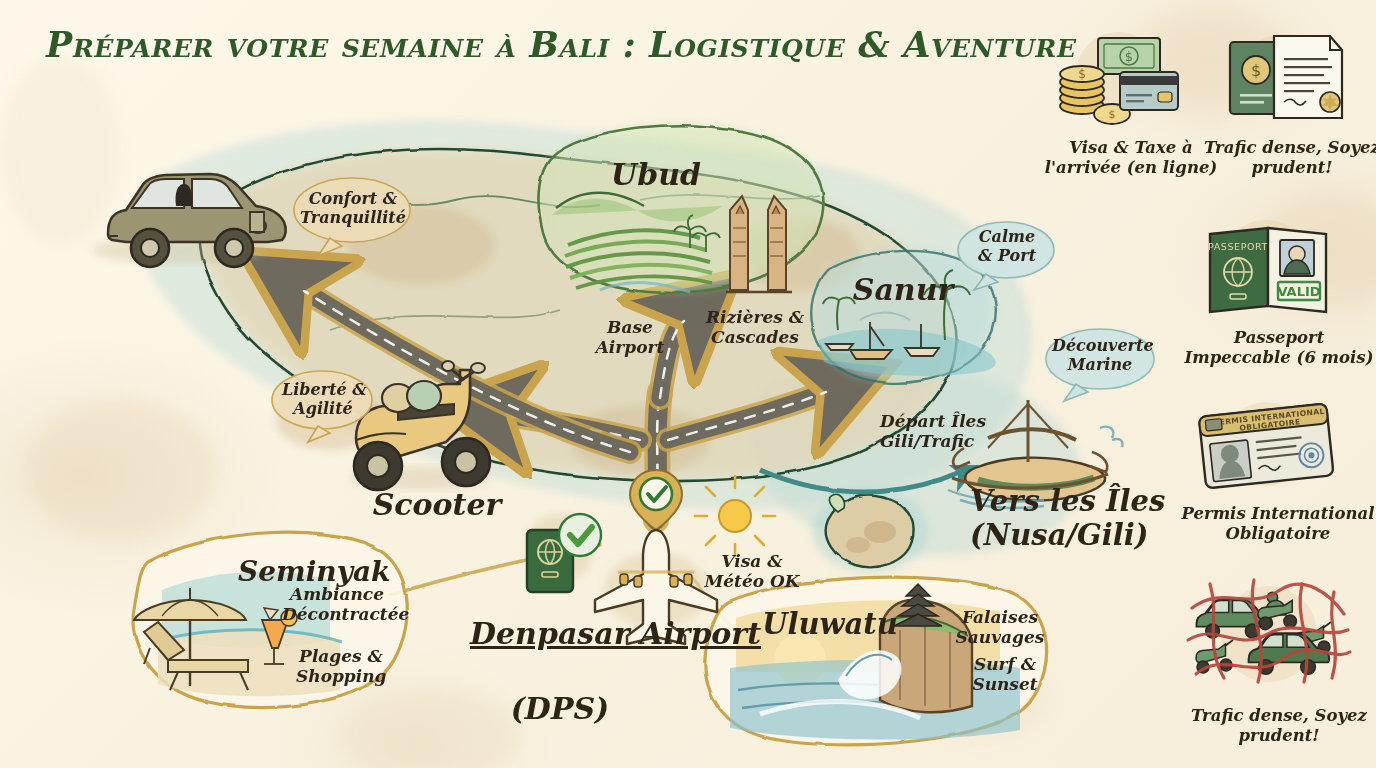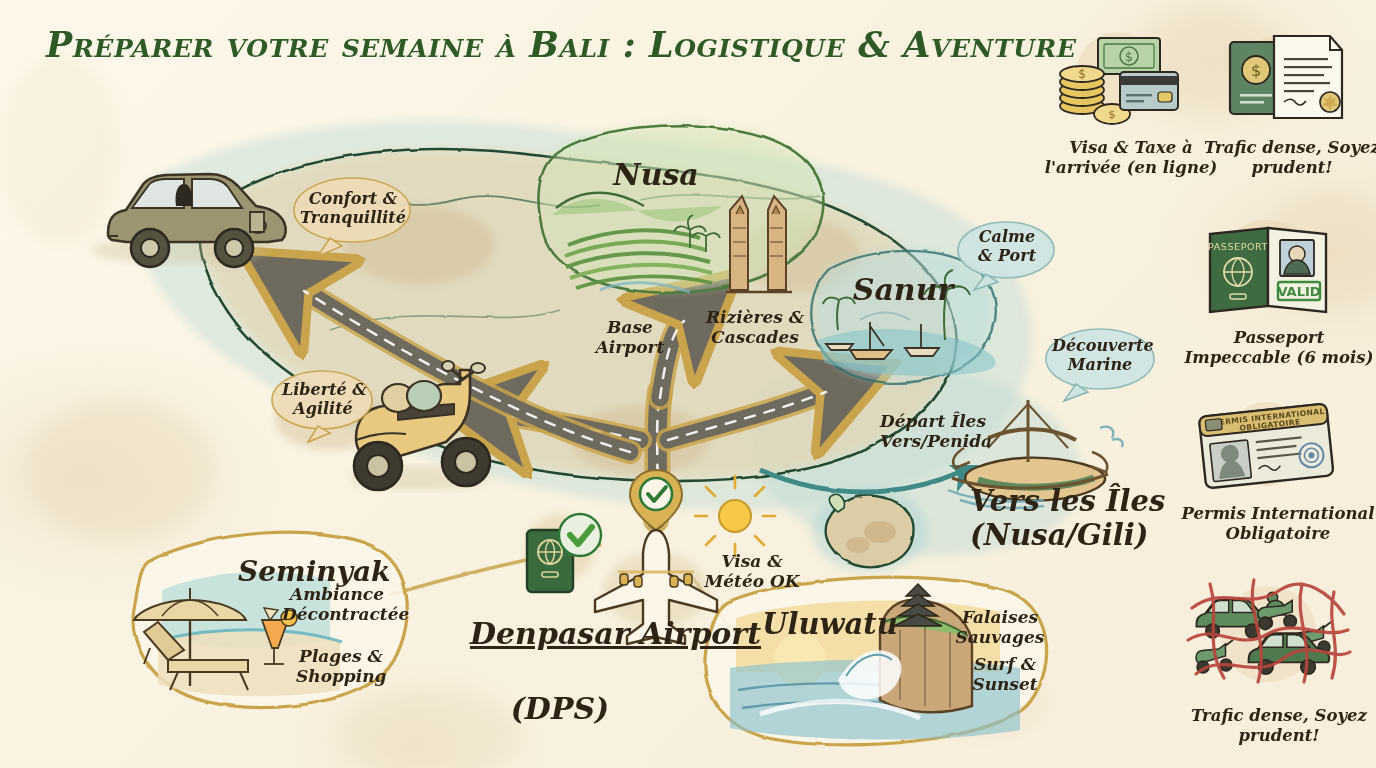--- a/index.html
+++ b/index.html
@@ -417,34 +417,35 @@
       <ellipse cx="1100" cy="359" rx="54" ry="30" fill="#cfe4e2" stroke="#8cb9b5" stroke-width="1.6" opacity=".95"></ellipse>
       <path d="M1076,384 l-12,17 l24,-9 Z" fill="#cfe4e2" stroke="#8cb9b5" stroke-width="1.6"></path>
     </g>
   </svg>
 
   <div class="title">Préparer votre semaine à Bali : Logistique &amp; Aventure</div>
 
   <div class="lbl bub" style="left:297px;top:190px;width:112px;">Confort &amp;
 Tranquillité</div>
 
+  <div class="lbl place" style="left:372px;top:488px;width:130px;font-size:30px;">Scooter</div>
   <div class="lbl bub" style="left:282px;top:381px;width:82px;">Liberté &amp;
 Agilité</div>
 
-  <div class="lbl place" style="left:596px;top:158px;width:120px;font-size:30px;">Nusa</div>
+  <div class="lbl place" style="left:596px;top:158px;width:120px;font-size:30px;">Ubud</div>
   <div class="lbl ann" style="left:580px;top:318px;width:100px;">Base
 Airport</div>
   <div class="lbl ann" style="left:700px;top:308px;width:110px;">Rizières &amp;
 Cascades</div>
 
   <div class="lbl place" style="left:843px;top:273px;width:120px;font-size:30px;">Sanur</div>
   <div class="lbl bub" style="left:972px;top:228px;width:70px;">Calme
 &amp; Port</div>
   <div class="lbl ann" style="left:880px;top:412px;width:110px;text-align:left;">Départ Îles
-Vers/Penida</div>
+Gili/Trafic</div>
 
   <div class="lbl place" style="left:970px;top:485px;width:170px;font-size:29px;">Vers les Îles</div>
   <div class="lbl place" style="left:970px;top:519px;width:170px;font-size:29px;">(Nusa/Gili)</div>
   <div class="lbl bub" style="left:1052px;top:337px;width:96px;">Découverte
 Marine</div>
 
   <div class="lbl place" style="left:755px;top:608px;width:150px;font-size:29px;">Uluwatu</div>
   <div class="lbl ann" style="left:950px;top:608px;width:100px;">Falaises
 Sauvages</div>
   <div class="lbl ann" style="left:962px;top:655px;width:86px;">Surf &amp;

